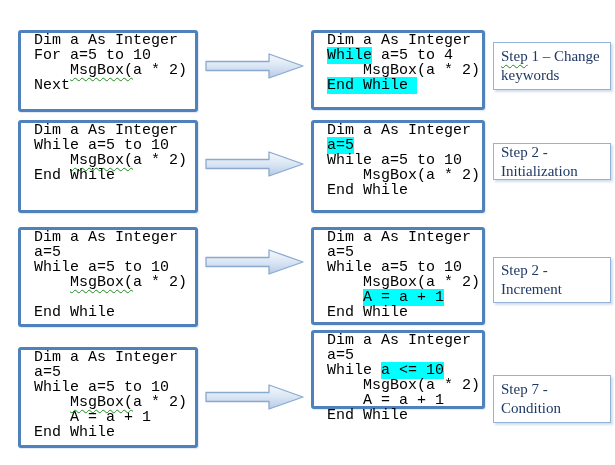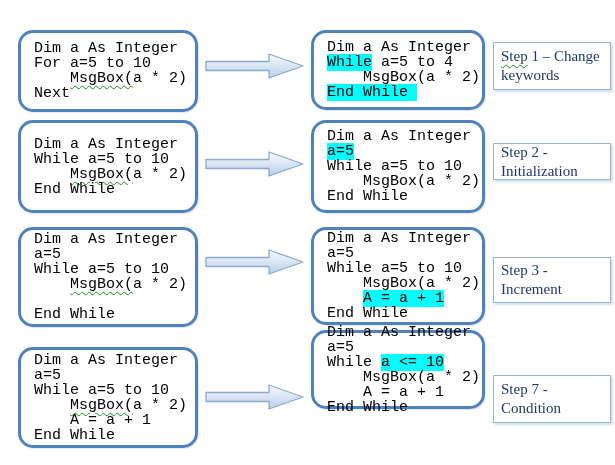--- a/index.html
+++ b/index.html
@@ -1,22 +1,22 @@
 <!DOCTYPE html>
 <html style="--box_border: #4f81bd; --label_border: #95b3d7; --highlight: #00ffff; --squiggle: #1e8a1e; --label_text: #1f3864; --code_text: #000000; --arrow_stroke: #8aa9cf;"><head>
 <meta charset="utf-8">
 <style>
   html,body{margin:0;padding:0;background:#ffffff;}
   .canvas{position:relative;width:615px;height:465px;background:#fff;overflow:hidden;
           font-family:"Liberation Sans",sans-serif;}
   .row{position:absolute;inset:0;}
   .codebox{
     position:absolute;box-sizing:border-box;background:#fff;
-    border:3px solid var(--box_border,#4f81bd);border-radius:15px;
-    display:flex;flex-direction:column;justify-content:center;
+    border:3px solid var(--box_border,#4f81bd);border-radius:3px;
+    display:flex;flex-direction:column;justify-content:flex-start;
     padding-left:13px;box-shadow:1px 1px 1px rgba(130,160,200,.25);
   }
   .code{
     margin:0;font-family:"Liberation Mono",monospace;
     font-size:15px;line-height:15px;color:var(--code_text,#000);
     white-space:pre;
   }
   .hl{background:var(--highlight,#00ffff);}
   .sq{
     text-decoration-line:underline;text-decoration-style:wavy;
@@ -108,21 +108,21 @@
     </svg>
     <div class="codebox" style="left:311px;top:227px;width:174px;height:98px">
       <pre class="code"><span>Dim a As Integer</span>
 <span>a=5</span>
 <span>While a=5 to 10</span>
 <span>    MsgBox(a * 2)</span>
 <span>    </span><span class="hl">A = a + 1</span>
 <span>End While</span></pre>
     </div>
     <div class="steplabel" style="left:493px;top:257px;width:118px;height:46px">
-      <p class="labeltext"><span>Step 3 - Increment</span></p>
+      <p class="labeltext"><span>Step 2 - Increment</span></p>
     </div>
   </section>
 
   <section class="row">
     <div class="codebox" style="left:18px;top:347px;width:180px;height:101px">
       <pre class="code"><span>Dim a As Integer</span>
 <span>a=5</span>
 <span>While a=5 to 10</span>
 <span>    </span><span class="sq">MsgBox(</span><span>a * 2)</span>
 <span>    A = a + 1</span>

